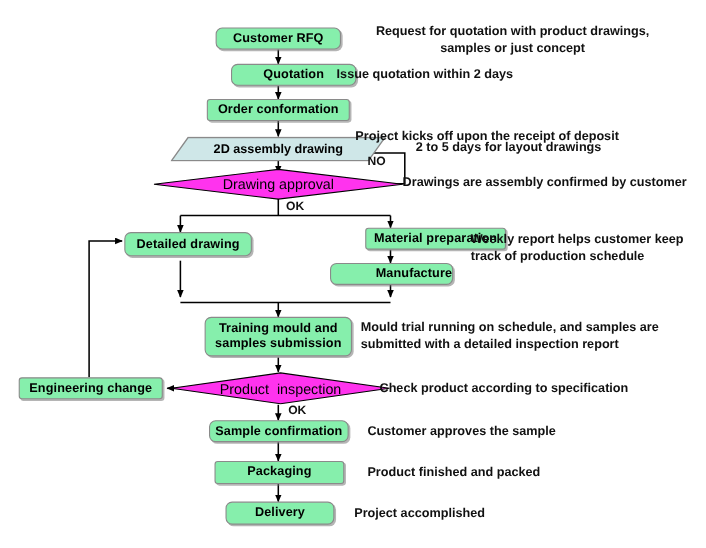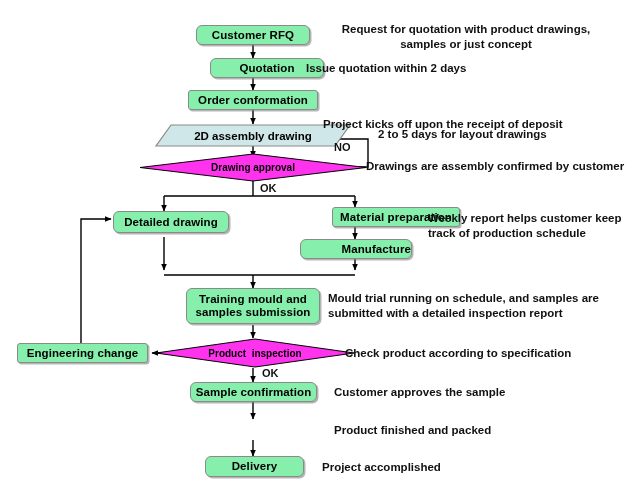--- a/index.html
+++ b/index.html
@@ -72,22 +72,22 @@
   }
   .dia-wrap svg { display:block; }
   .dia-label {
     position: absolute;
     left: 0; top: 0;
     width: 100%;
     height: 100%;
     display: flex;
     align-items: center;
     justify-content: center;
-    font-weight: bold;
-    font-size: 10px;
+    font-weight: normal;
+    font-size: 13px;
     color: #000;
     white-space: pre;
   }
   .note {
     position: absolute;
     font-weight: bold;
     font-size: 11.5px;
     line-height: 15px;
     color: #111111;
     white-space: pre-line;
@@ -203,20 +203,23 @@
     <svg width="200" height="30" viewBox="0 0 200 30">
       <polygon points="100,1 199,15 100,29 1,15" fill="#ff33ee" stroke="#000000" stroke-width="1"></polygon>
     </svg>
     <div class="dia-label">Product  inspection</div>
   </div>
 
   <div class="node box" style="left:190px; top:382px; width:127px; height:20px;">
     <span>Sample confirmation</span>
   </div>
 
+  <div class="node box box-sq" style="left:195px; top:419px; width:118px; height:21px;">
+    <span>Packaging</span>
+  </div>
 
   <div class="node box" style="left:205px; top:456px; width:99px; height:21px;">
     <span>Delivery</span>
   </div>
 
   <div class="edge-label" style="left:334px; top:141px;">NO</div>
   <div class="edge-label" style="left:260px; top:182px;">OK</div>
   <div class="edge-label" style="left:262px; top:367px;">OK</div>
 
   <div class="note" style="left:306px; top:22px; width:320px; text-align:center;">Request for quotation with product drawings,

